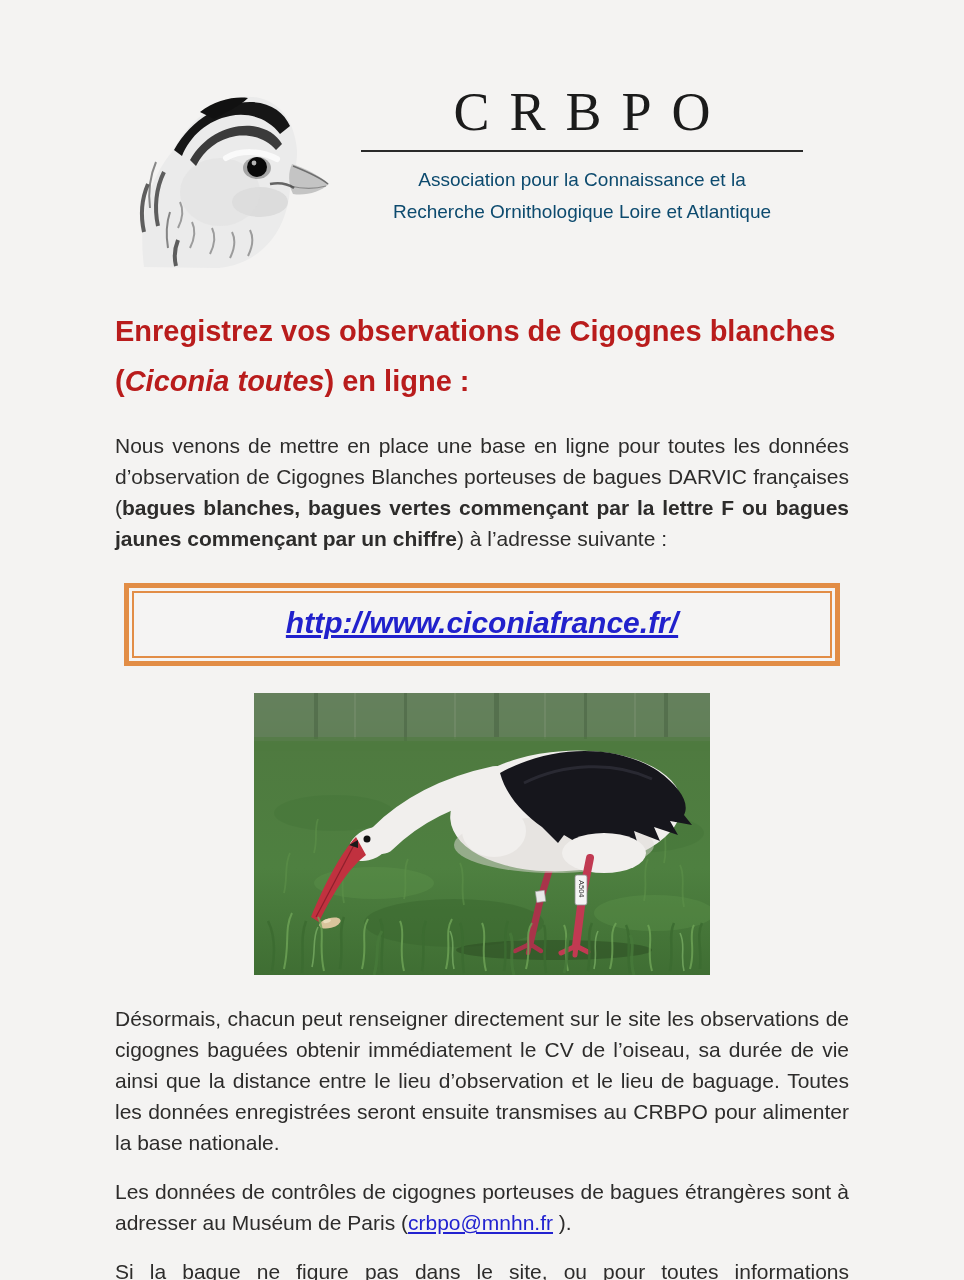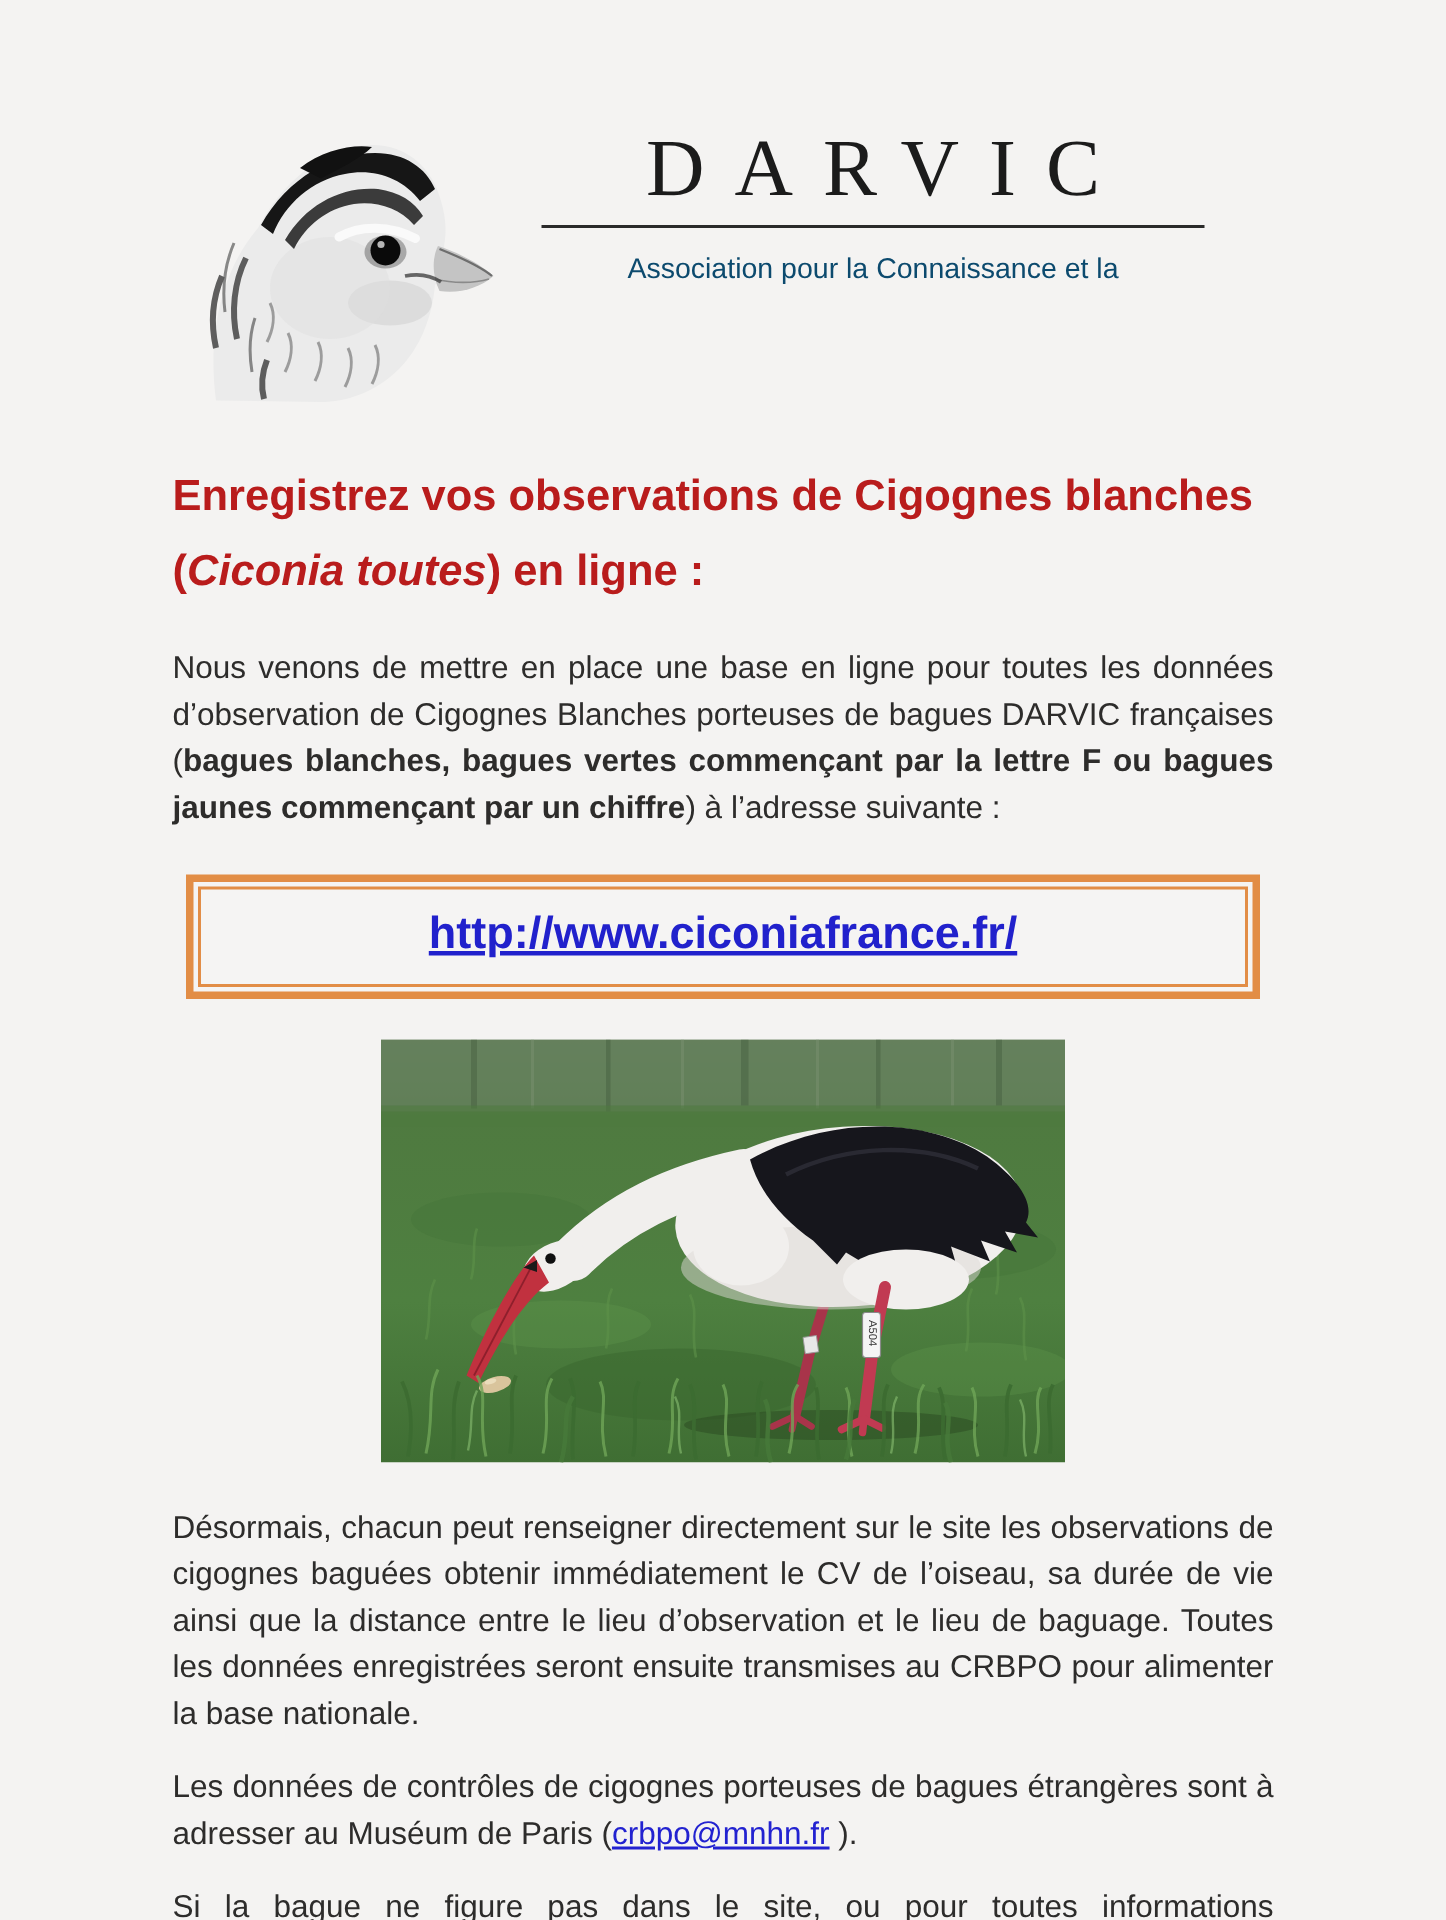--- a/index.html
+++ b/index.html
@@ -70,20 +70,21 @@
     color: #2222d0;
     text-decoration: underline;
     cursor: pointer;
   }
   
   .url-box {
     margin: 29px 9px 27px 9px;
     border: 5px solid #e28d46;
     padding: 3px;
     background: #f5f4f3;
+    font-style: italic;
   }
   .url-box-inner {
     border: 2px solid #e28d46;
     text-align: center;
     padding: 13px 0 16px 0;
   }
   a.url-link {
     font-size: 30px;
     font-weight: 700;
     color: #2121cc;
@@ -141,24 +142,25 @@
           <path d="M 34,100 C 26,116 24,136 28,154"></path>
           <path d="M 48,168 C 44,178 44,186 46,194"></path>
         </g>
         <g stroke="#5a5a5a" stroke-width="2" fill="none" opacity="0.7">
           <path d="M 26,90 C 20,104 18,120 20,136"></path>
           <path d="M 40,140 C 36,152 36,164 38,176"></path>
         </g>
       </svg>
     </div>
     <div class="header-text">
-      <div class="acronym">DARVIC</div>
+      <div class="acronym">CRBPO</div>
       <hr class="header-rule">
       <div class="subtitle">
         <span>Association pour la Connaissance et la</span><br>
+        <span>Recherche Ornithologique Loire et Atlantique</span>
       </div>
     </div>
   </header>
 
   <h1 class="page-title">
     <span>Enregistrez vos observations de Cigognes blanches</span><br>
     <span>(</span><em>Ciconia toutes</em><span>) en ligne :</span>
   </h1>
 
   <p class="body-par">

